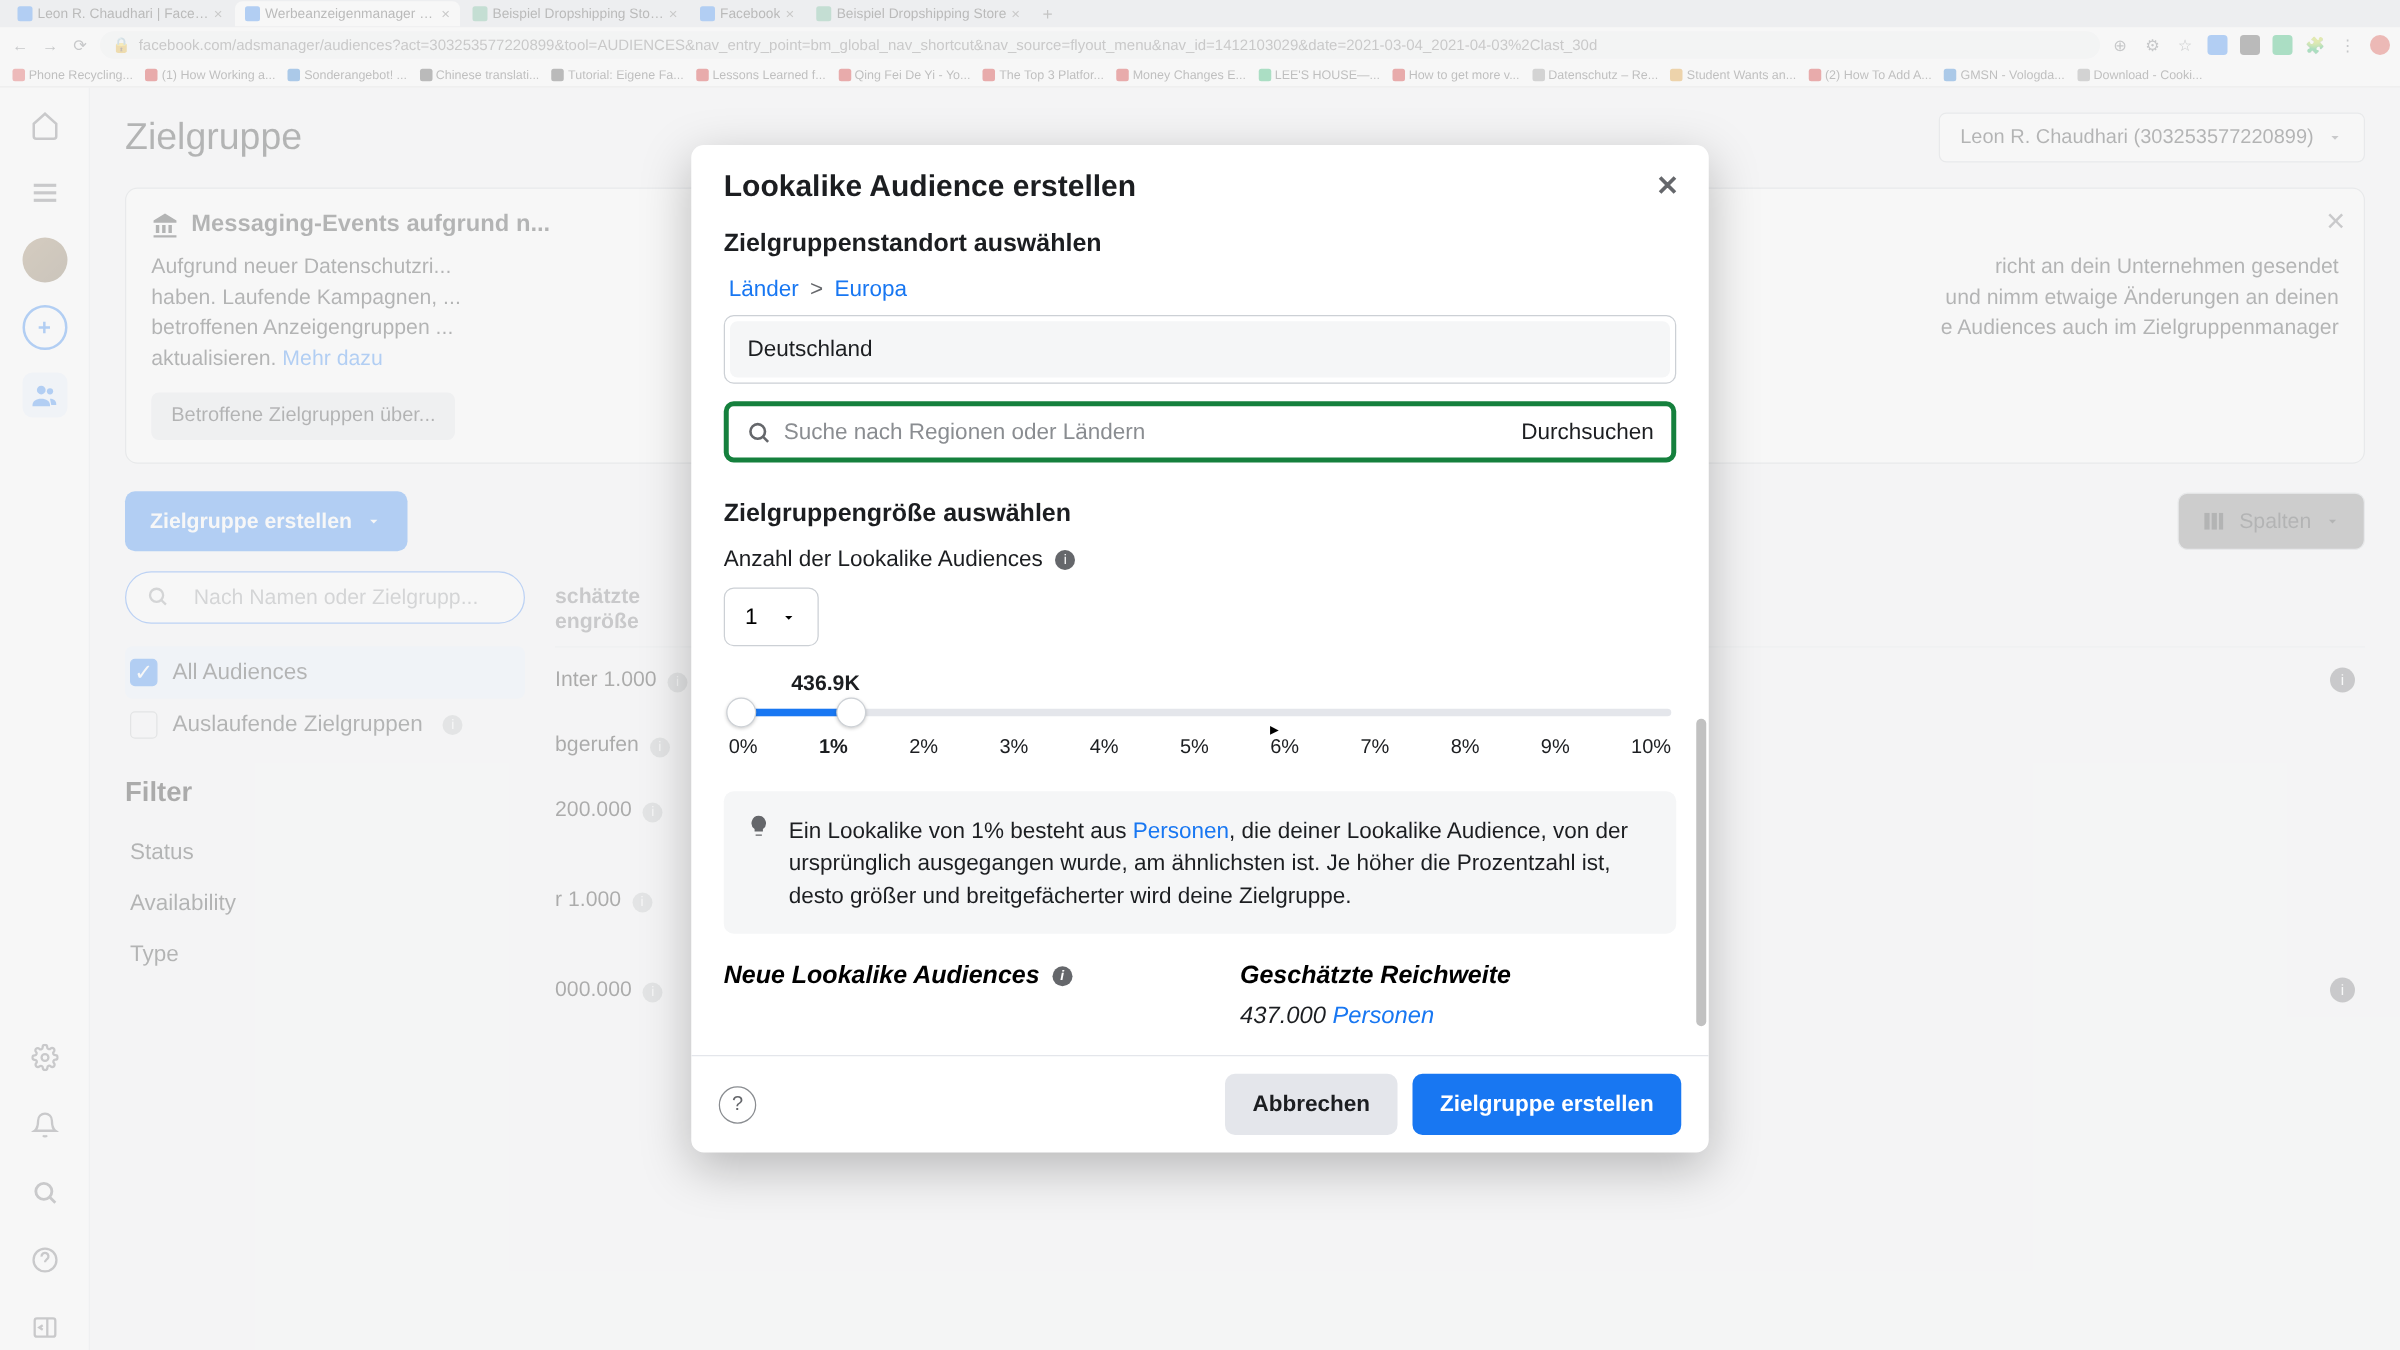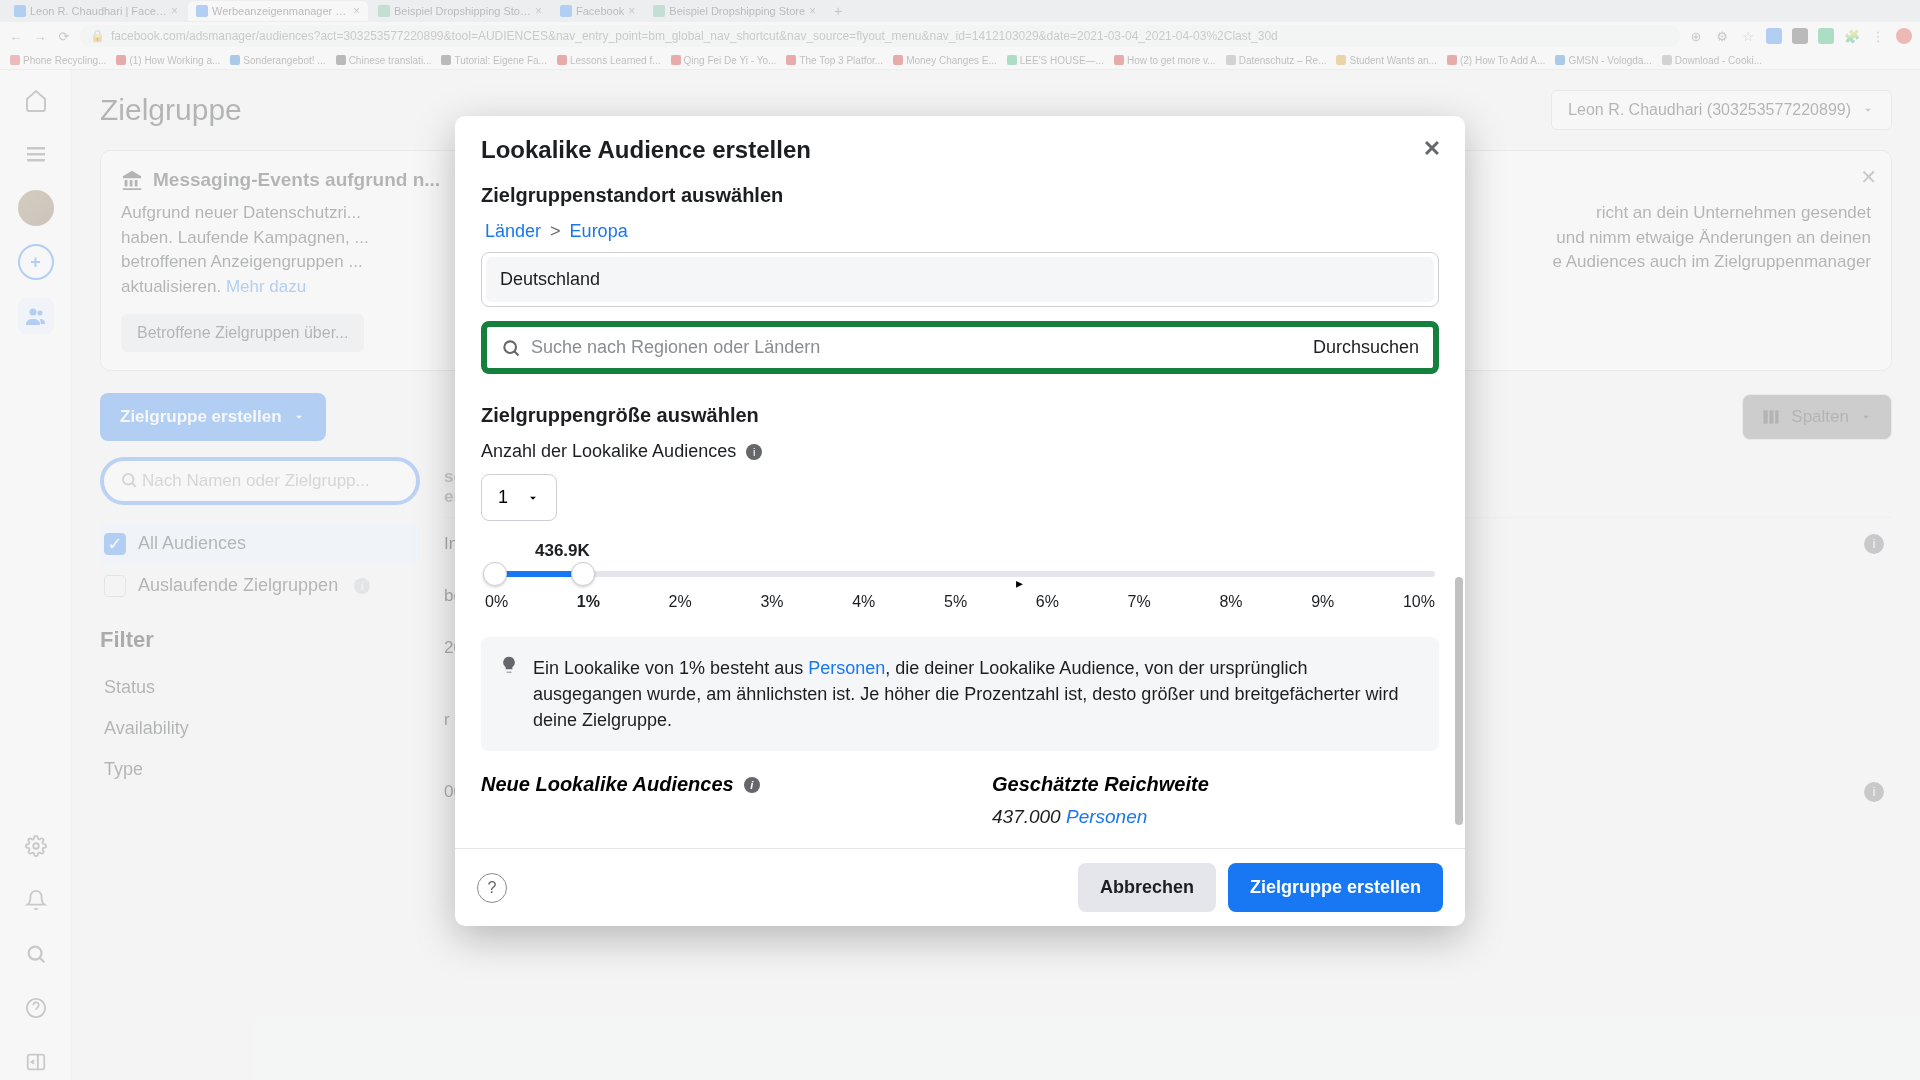--- a/index.html
+++ b/index.html
@@ -44,52 +44,52 @@
 .alert-link { color: #1877f2; }
 .alert-close { position: absolute; top: 14px; right: 14px; font-size: 20px; color: #65676b; cursor: pointer; }
 .alert-btn { display: inline-block; margin-top: 14px; background: #e4e6eb; border-radius: 6px; padding: 10px 16px; font-size: 16px; color: #1c1e21; cursor: pointer; }
 
 .toolbar { display: flex; justify-content: space-between; align-items: center; margin-bottom: 16px; }
 .btn-primary { background: #1877f2; color: #fff; border-radius: 8px; padding: 14px 20px; font-size: 17px; font-weight: 600; display: flex; align-items: center; gap: 10px; cursor: pointer; }
 .btn-secondary { background: #737373; border: 1px solid #ccd0d5; border-radius: 8px; padding: 12px 18px; font-size: 17px; color: #1c1e21; display: flex; align-items: center; gap: 10px; cursor: pointer; }
 
 .main-row { display: flex; gap: 24px; }
 .left-col { width: 320px; flex-shrink: 0; }
-.search-box { display: flex; align-items: flex-start; gap: 4px; background: #fff; border: 4px solid #3b82f6; border-radius: 24px; padding: 10px 16px; font-size: 17px; color: #8a8d91; margin-bottom: 18px; }
+.search-box { display: flex; align-items: flex-start; gap: 20px; background: #fff; border: 1px solid #3b82f6; border-radius: 24px; padding: 10px 16px; font-size: 17px; color: #8a8d91; margin-bottom: 18px; }
 .filter-row { display: flex; align-items: center; gap: 12px; padding: 10px 4px; font-size: 18px; color: #1c1e21; border-radius: 6px; }
 .filter-row.sel { background: #e7f0fd; }
 .chk { width: 22px; height: 22px; border: 1px solid #bcc0c4; border-radius: 4px; display: flex; align-items: center; justify-content: center; }
 .chk.on { background: #1877f2; border-color: #1877f2; color: #fff; }
 .filter-head { font-size: 22px; font-weight: 700; margin: 20px 0 14px; }
 .filter-item { font-size: 18px; color: #1c1e21; padding: 10px 4px; }
 
 .right-col { flex: 1; min-width: 0; }
 .tbl-head { display: flex; font-size: 17px; font-weight: 600; color: #65676b; padding: 10px 0; border-bottom: 1px solid #e4e6eb; }
 .col-size { width: 140px; }
 .col-avail { flex: 1; }
 .tbl-row { display: flex; padding: 16px 0; font-size: 17px; align-items: flex-start; position: relative; }
 .dot { width: 10px; height: 10px; border-radius: 50%; background: #31a24c; display: inline-block; margin-right: 8px; vertical-align: middle; }
 .info-ic { display: inline-flex; width: 16px; height: 16px; border-radius: 50%; background: #bcc0c4; color: #fff; font-size: 11px; align-items: center; justify-content: center; margin-left: 4px; }
 .row-info-right { position: absolute; right: 8px; width: 20px; height: 20px; border-radius: 50%; background: #65676b; color: #fff; font-size: 12px; display: flex; align-items: center; justify-content: center; }
 .status-sub { font-size: 15px; color: #65676b; margin-top: 3px; }
 .pixel-link { color: #1877f2; }
 
 
 .scrim { position: absolute; inset: 0; background: rgba(244,244,244,0.7); z-index: 10; }
-.modal { position: absolute; left: 50%; top: 116px; transform: translateX(-50%); width: 1010px; max-height: 880px; background: #fff; border-radius: 10px; box-shadow: 0 12px 40px rgba(0,0,0,0.25); z-index: 20; display: flex; flex-direction: column; overflow: hidden; }
+.modal { position: absolute; left: 50%; top: 116px; transform: translateX(-50%); width: 814px; max-height: 880px; background: #fff; border-radius: 10px; box-shadow: 0 12px 40px rgba(0,0,0,0.25); z-index: 20; display: flex; flex-direction: column; overflow: hidden; }
 .modal-head { padding: 20px 26px 10px; font-size: 24px; font-weight: 700; color: #1c1e21; position: relative; }
 .modal-close { position: absolute; right: 16px; top: 16px; width: 34px; height: 34px; display: flex; align-items: center; justify-content: center; color: #65676b; font-size: 22px; cursor: pointer; border-radius: 50%; }
 .modal-body { padding: 0 26px 10px; overflow-y: auto; flex: 1; }
 .section-title { font-size: 20px; font-weight: 600; color: #1c1e21; margin: 10px 0 14px; }
 .crumb { font-size: 18px; margin-bottom: 10px; padding: 0 4px;}
 .crumb a { color: #1877f2; text-decoration: none; }
 .crumb .sep { color: #65676b; margin: 0 4px; }
 .loc-box { border: 1px solid #ccd0d5; border-radius: 8px; padding: 4px; margin-bottom: 14px; }
 .loc-chip { background: #f5f6f7; border-radius: 6px; padding: 12px 14px; font-size: 18px; color: #1c1e21; }
-.search-row { display: flex; align-items: center; border: 6px solid #15803d; border-radius: 8px; padding: 10px 14px; margin-bottom: 30px; }
+.search-row { display: flex; align-items: center; border: 4px solid #15803d; border-radius: 8px; padding: 10px 14px; margin-bottom: 30px; }
 .search-row input { flex: 1; border: none; outline: none; font-size: 18px; color: #1c1e21; background: transparent; }
 .search-row input::placeholder { color: #8a8d91; }
 .browse-link { color: #1c1e21; font-size: 18px; cursor: pointer; }
 .count-label { font-size: 18px; color: #1c1e21; margin-bottom: 12px; display: flex; align-items: center; gap: 6px; }
 .dropdown { display: inline-flex; align-items: center; gap: 18px; border: 1px solid #ccd0d5; border-radius: 8px; padding: 12px 16px; font-size: 18px; cursor: pointer; margin-bottom: 30px; }
 .slider-wrap { position: relative; margin: 20px 4px 12px; }
 .slider-val { position: absolute; left: 50px; top: -30px; font-size: 17px; font-weight: 600; color: #1c1e21; }
 .slider-track { height: 6px; background: #e4e6eb; border-radius: 3px; position: relative; }
 .slider-fill { position: absolute; height: 6px; background: #1877f2; border-radius: 3px; left: 10px; width: 90px; }
 .slider-thumb { position: absolute; width: 24px; height: 24px; border-radius: 50%; background: #fff; border: 1px solid #ccd0d5; box-shadow: 0 1px 3px rgba(0,0,0,0.2); top: -9px; cursor: grab; }

